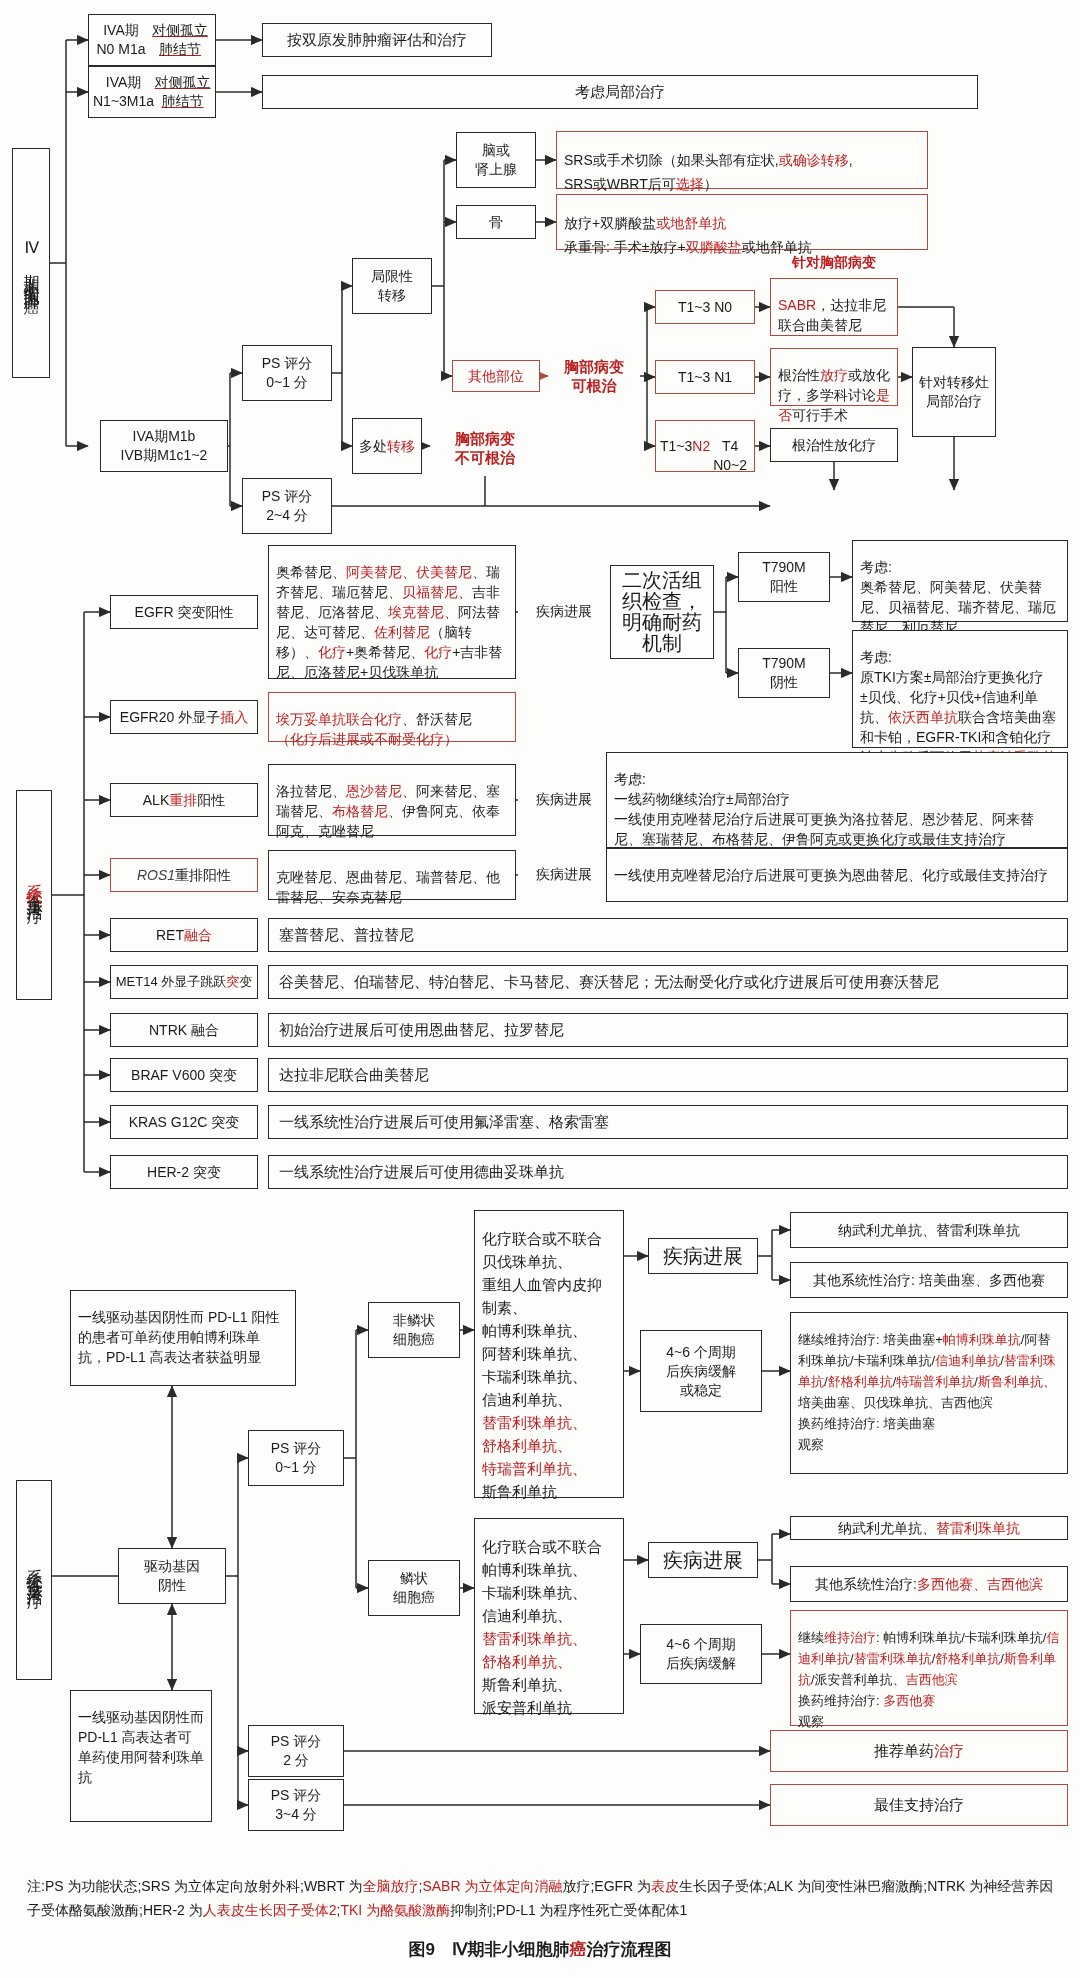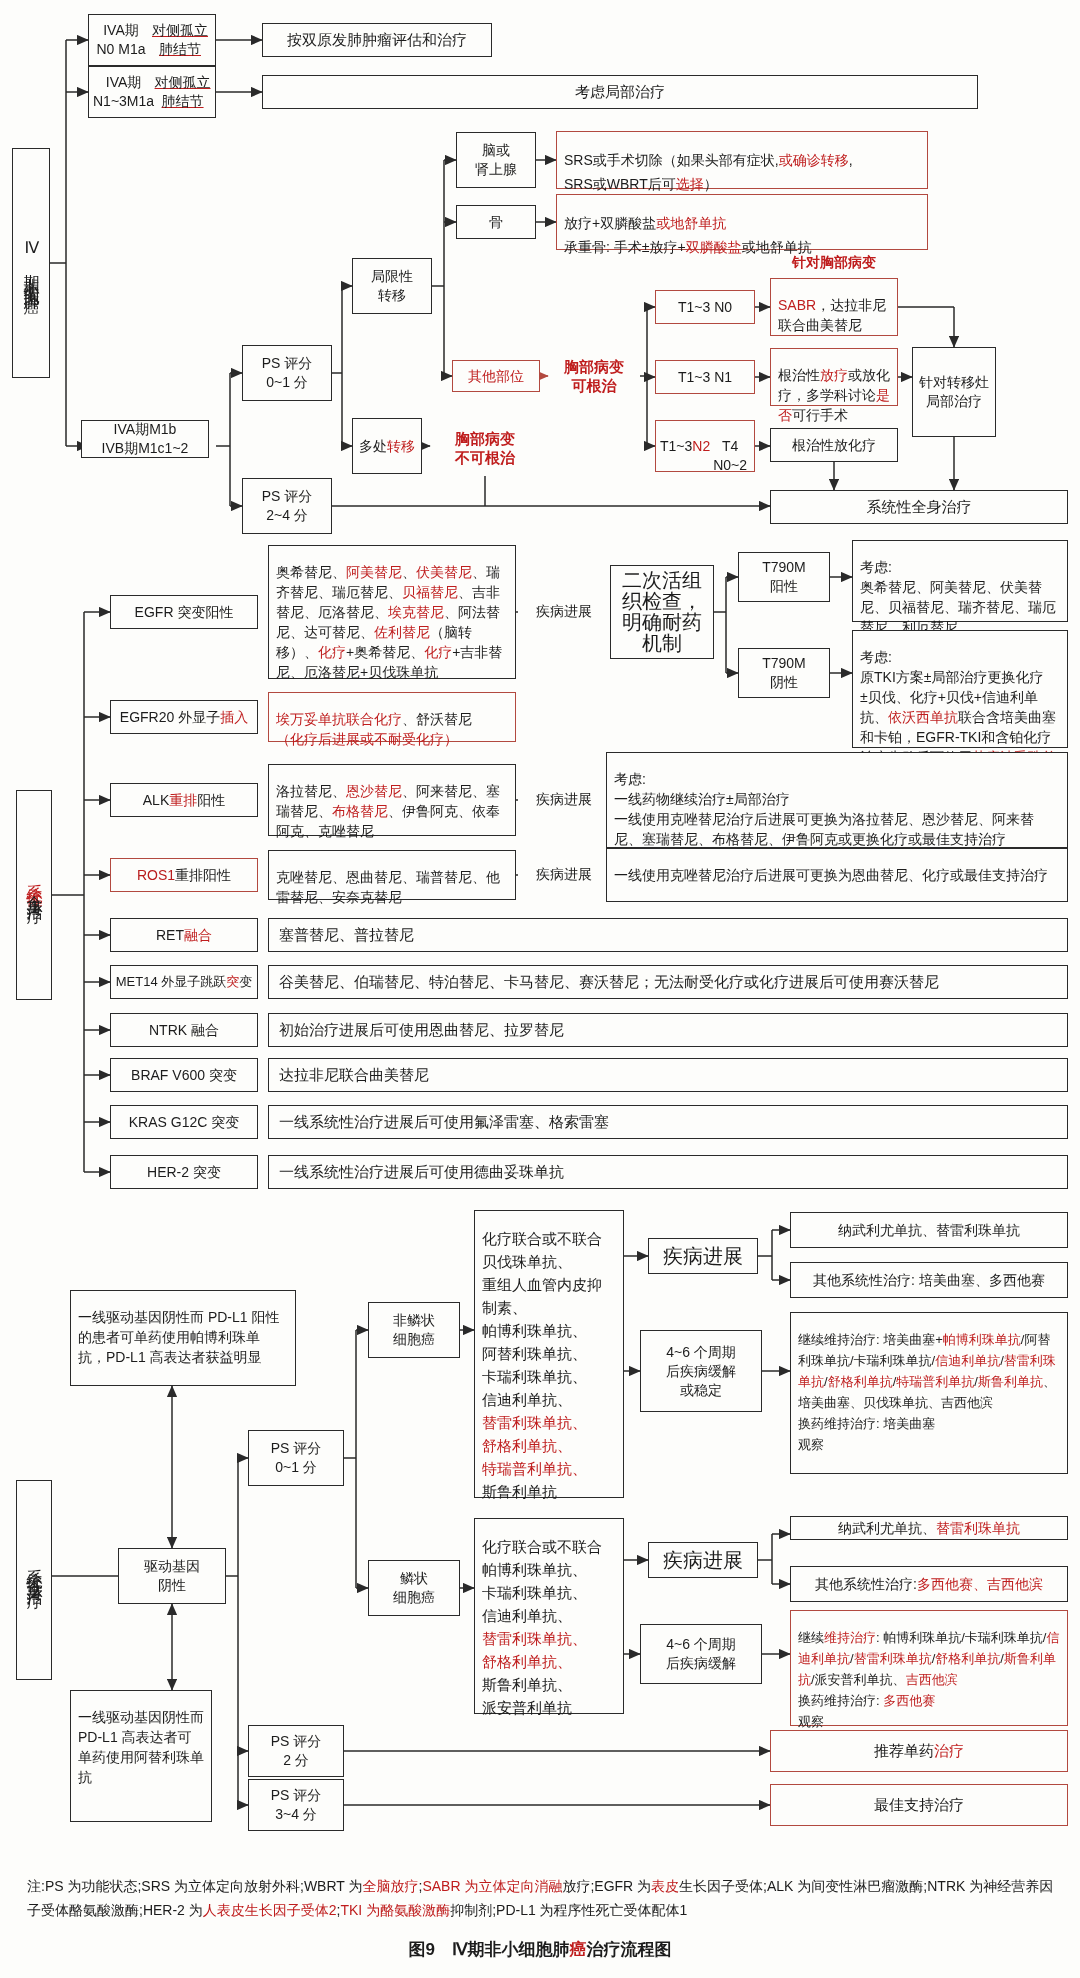--- a/index.html
+++ b/index.html
@@ -127,21 +127,21 @@
     </g>
   </svg>
 
   <div class="box v" style="left:12px;top:148px;width:38px;height:230px">Ⅳ期非小细胞肺癌</div>
   <div class="box f14" style="left:88px;top:14px;width:128px;height:52px"><span>IVA期 N0 M1a
 </span><span style="text-decoration: underline rgb(191, 29, 29);">对侧孤立肺结节</span></div>
   <div class="box" style="left:262px;top:23px;width:230px;height:34px">按双原发肺肿瘤评估和治疗</div>
   <div class="box f14" style="left:88px;top:66px;width:128px;height:52px"><span>IVA期 N1~3M1a
 </span><span style="text-decoration: underline rgb(191, 29, 29);">对侧孤立肺结节</span></div>
   <div class="box" style="left:262px;top:75px;width:716px;height:34px">考虑局部治疗</div>
-  <div class="box f14" style="left:81px;top:420px;width:128px;height:38px">IVA期M1b
+  <div class="box f14" style="left:100px;top:420px;width:128px;height:52px">IVA期M1b
 IVB期M1c1~2</div>
   <div class="box f14" style="left:242px;top:345px;width:90px;height:56px">PS 评分
 0~1 分</div>
   <div class="box f14" style="left:242px;top:478px;width:90px;height:56px">PS 评分
 2~4 分</div>
   <div class="box f14" style="left:352px;top:258px;width:80px;height:56px">局限性
 转移</div>
   <div class="box f14" style="left:352px;top:418px;width:70px;height:56px"><span>多处
 </span><span style="color: rgb(191, 29, 29);">转移</span></div>
   <div class="box f14" style="left:456px;top:132px;width:80px;height:56px">脑或
@@ -158,21 +158,20 @@
 不可根治</span></div>
   <div class="box nb bold f14" style="left:760px;top:252px;width:148px;height:20px"><span style="color: rgb(191, 29, 29);">针对胸部病变</span></div>
   <div class="box rb f14" style="left:655px;top:290px;width:100px;height:34px">T1~3 N0</div>
   <div class="box rb f14" style="left:655px;top:360px;width:100px;height:34px">T1~3 N1</div>
   <div class="box rb f14" style="left:655px;top:420px;width:100px;height:52px"><span>T1~3 </span><span style="color: rgb(191, 29, 29);">N2</span><span>
 T4 N0~2</span></div>
   <div class="box rb para" style="left:770px;top:278px;width:128px;height:58px"><span style="color: rgb(191, 29, 29);">SABR</span><span>，达拉非尼联合曲美替尼</span></div>
   <div class="box rb para" style="left:770px;top:348px;width:128px;height:58px"><span>根治性</span><span style="color: rgb(191, 29, 29);">放疗</span><span>或放化疗，多学科讨论</span><span style="color: rgb(191, 29, 29);">是否</span><span>可行手术</span></div>
   <div class="box f14" style="left:770px;top:428px;width:128px;height:34px">根治性放化疗</div>
   <div class="box f14" style="left:912px;top:347px;width:84px;height:90px">针对转移灶局部治疗</div>
-  <div class="box" style="left:770px;top:490px;width:298px;height:34px">系统性全身治疗</div>
 
   <div class="box v" style="left:16px;top:790px;width:36px;height:210px"><span style="color: rgb(191, 29, 29);">系统性</span><span>全身治疗1</span></div>
 
   <div class="box f14 nw" style="left:110px;top:595px;width:148px;height:34px">EGFR 突变阳性</div>
   <div class="box para f15" style="left:268px;top:545px;width:248px;height:134px"><span>奥希替尼、</span><span style="color: rgb(191, 29, 29);">阿美替尼</span><span>、</span><span style="color: rgb(191, 29, 29);">伏美替尼</span><span>、瑞齐替尼、瑞厄替尼、</span><span style="color: rgb(191, 29, 29);">贝福替尼</span><span>、吉非替尼、厄洛替尼、</span><span style="color: rgb(191, 29, 29);">埃克替尼</span><span>、阿法替尼、达可替尼、</span><span style="color: rgb(191, 29, 29);">佐利替尼</span><span>（脑转移）、</span><span style="color: rgb(191, 29, 29);">化疗</span><span>+奥希替尼、</span><span style="color: rgb(191, 29, 29);">化疗</span><span>+吉非替尼、厄洛替尼+贝伐珠单抗</span></div>
   <div class="lbl" style="left:518px;top:601px;width:92px;height:22px">疾病进展</div>
   <div class="box f15" style="left:610px;top:565px;width:104px;height:94px">二次活组
 织检查，
 明确耐药
 机制</div>
@@ -197,21 +196,21 @@
       <span style="color: rgb(191, 29, 29);">重排</span>
       <span>阳性</span>
     </div>
   <div class="box para f15" style="left:268px;top:764px;width:248px;height:72px"><span>洛拉替尼、</span><span style="color: rgb(191, 29, 29);">恩沙替尼</span><span>、阿来替尼、塞瑞替尼、</span><span style="color: rgb(191, 29, 29);">布格替尼</span><span>、伊鲁阿克、依奉阿克、克唑替尼</span></div>
   <div class="lbl" style="left:518px;top:789px;width:92px;height:22px">疾病进展</div>
   <div class="box para f14" style="left:606px;top:752px;width:462px;height:96px">考虑:
 一线药物继续治疗±局部治疗
 一线使用克唑替尼治疗后进展可更换为洛拉替尼、恩沙替尼、阿来替尼、塞瑞替尼、布格替尼、伊鲁阿克或更换化疗或最佳支持治疗</div>
 
   <div class="box rb f14 nw" style="left:110px;top:858px;width:148px;height:34px">
-      <span style="color: #b91c1c;">ROS1</span>
+      <span style="color: #404040; font-style: italic;">ROS1</span>
       <span> 重排阳性</span>
     </div>
   <div class="box para f15" style="left:268px;top:850px;width:248px;height:50px">克唑替尼、恩曲替尼、瑞普替尼、他雷替尼、安奈克替尼</div>
   <div class="lbl" style="left:518px;top:864px;width:92px;height:22px">疾病进展</div>
   <div class="box para f15" style="left:606px;top:848px;width:462px;height:54px">一线使用克唑替尼治疗后进展可更换为恩曲替尼、化疗或最佳支持治疗</div>
 
   <div class="box f14 nw" style="left:110px;top:918px;width:148px;height:34px">
       <span>RET </span>
       <span style="color: rgb(191, 29, 29);">融合</span>
     </div>

